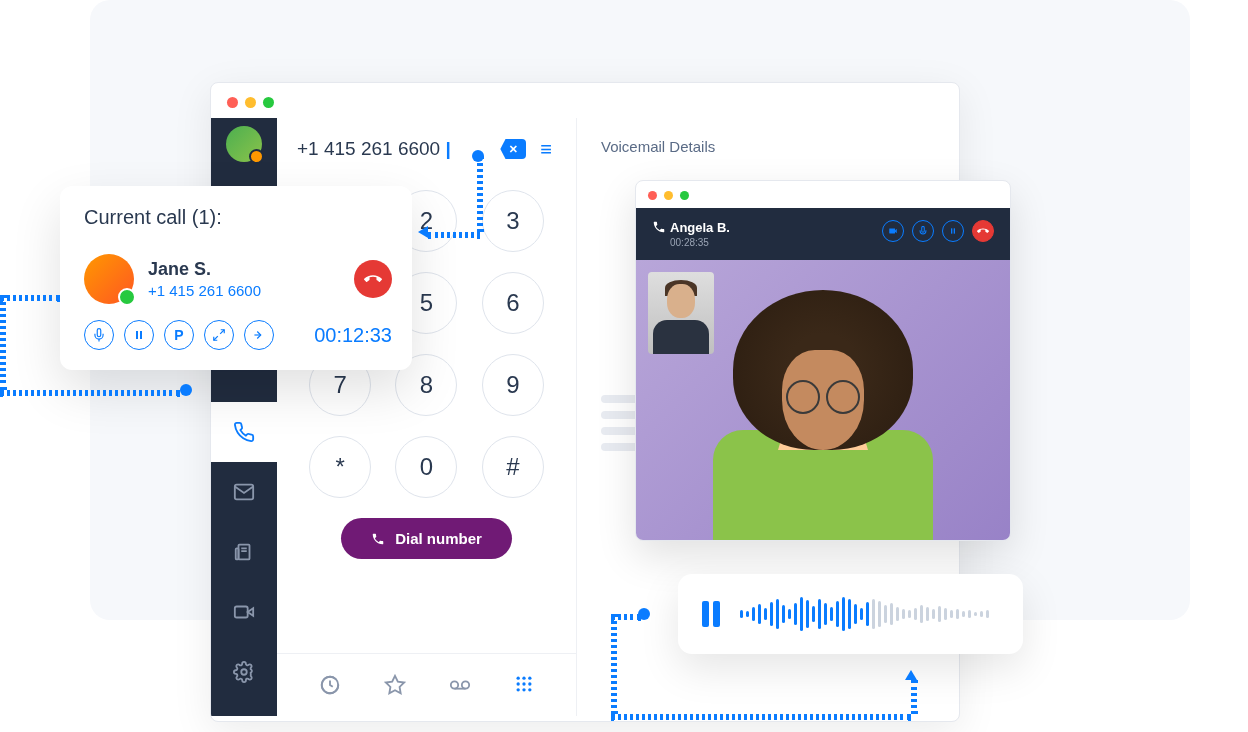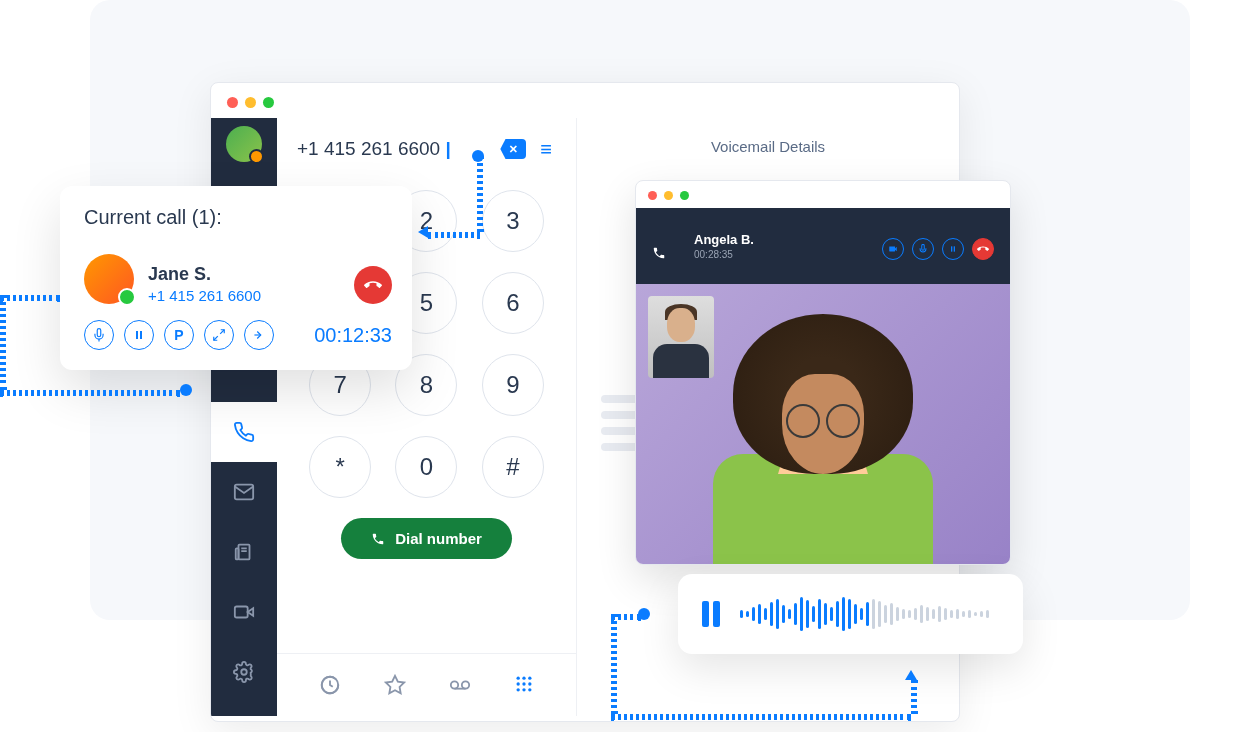--- a/index.html
+++ b/index.html
@@ -143,21 +143,21 @@
   font-size: 24px;
   color: #2a3950;
   cursor: pointer;
   justify-self: center;
 }
 .dial-btn {
   align-self: center;
   display: flex;
   align-items: center;
   gap: 10px;
-  background: #15803d;
+  background: #701a75;
   color: #fff;
   border-radius: 999px;
   padding: 12px 30px;
   font-size: 15px;
   font-weight: 600;
   cursor: pointer;
 }
 .bottom-tabs {
   display: flex;
   justify-content: space-around;
@@ -171,21 +171,20 @@
 }
 .bottom-tabs .tab-icon.active { color: #0a7cff; }
 
 .details-panel {
   flex: 1;
   padding: 20px 24px;
 }
 .details-title {
   color: #5a6b86;
   font-size: 15px;
-  text-align: center;
 }
 .text-lines {
   margin-top: 240px;
   display: flex;
   flex-direction: column;
   gap: 8px;
 }
 .text-line {
   height: 8px;
   background: #e8ebf1;
@@ -203,21 +202,21 @@
   padding: 20px 20px 20px 24px;
   box-shadow: 0 20px 50px rgba(0,0,0,0.12);
 }
 .call-title {
   color: #2a3950;
   font-size: 20px;
   margin-bottom: 25px;
 }
 .call-row {
   display: flex;
-  align-items: flex-end;
+  align-items: center;
   gap: 14px;
 }
 .call-avatar {
   width: 50px; height: 50px;
   border-radius: 50%;
   background: linear-gradient(135deg,#ff9800,#ff5722);
   position: relative;
 }
 .call-avatar::after {
   content: "";
@@ -280,24 +279,24 @@
   background: #fff;
   border: 1px solid #e5e8ee;
   border-radius: 8px;
   box-shadow: 0 15px 40px rgba(0,0,0,0.12);
   overflow: hidden;
 }
 .video-window .mac-dots { padding: 10px 12px 8px; }
 .video-window .mac-dots span { width: 9px; height: 9px; }
 .video-header {
   background: #212c3f;
-  padding: 24px 16px;
-  display: flex;
-  align-items: flex-end;
-  gap: 28px;
+  padding: 12px 16px;
+  display: flex;
+  align-items: flex-start;
+  gap: 4px;
   color: #fff;
 }
 .video-header .vname { font-size: 13px; font-weight: 700; }
 .video-header .vtime { font-size: 10px; color: #9aa4b4; margin-top: 2px; }
 .video-controls {
   margin-left: auto;
   display: flex;
   gap: 8px;
 }
 .vctrl {

